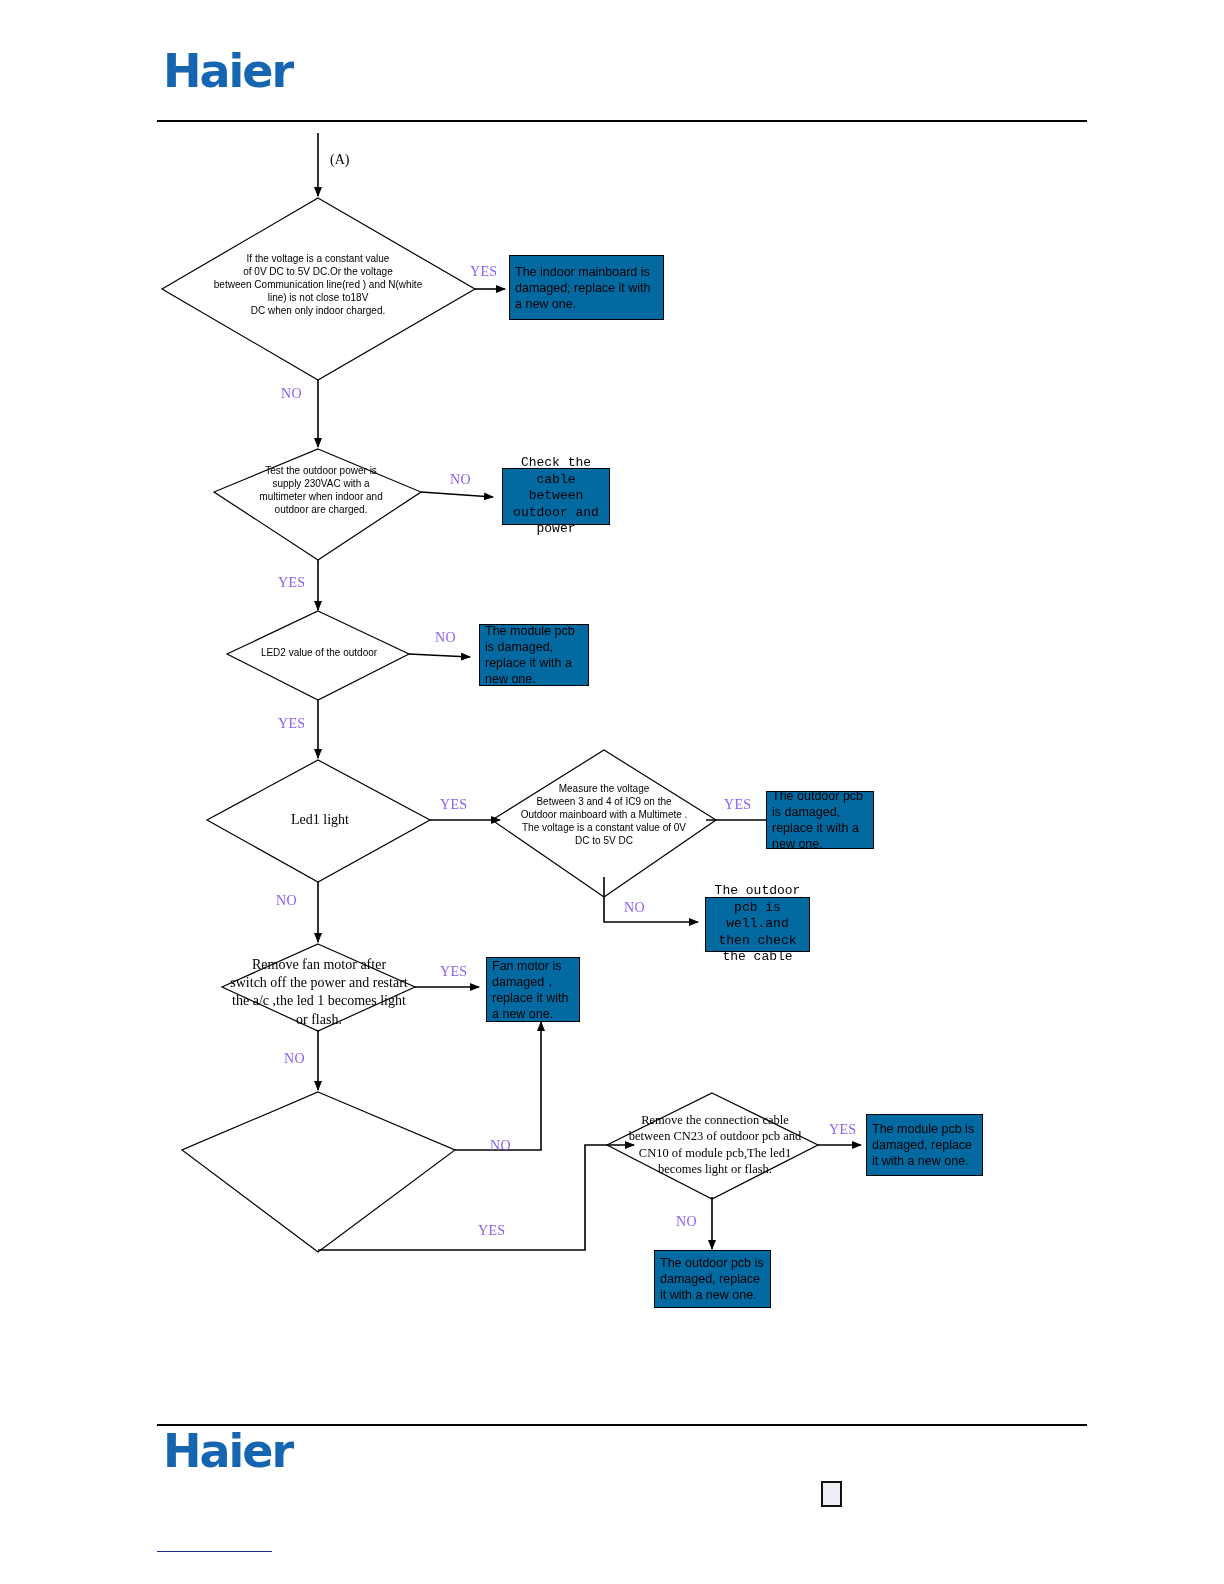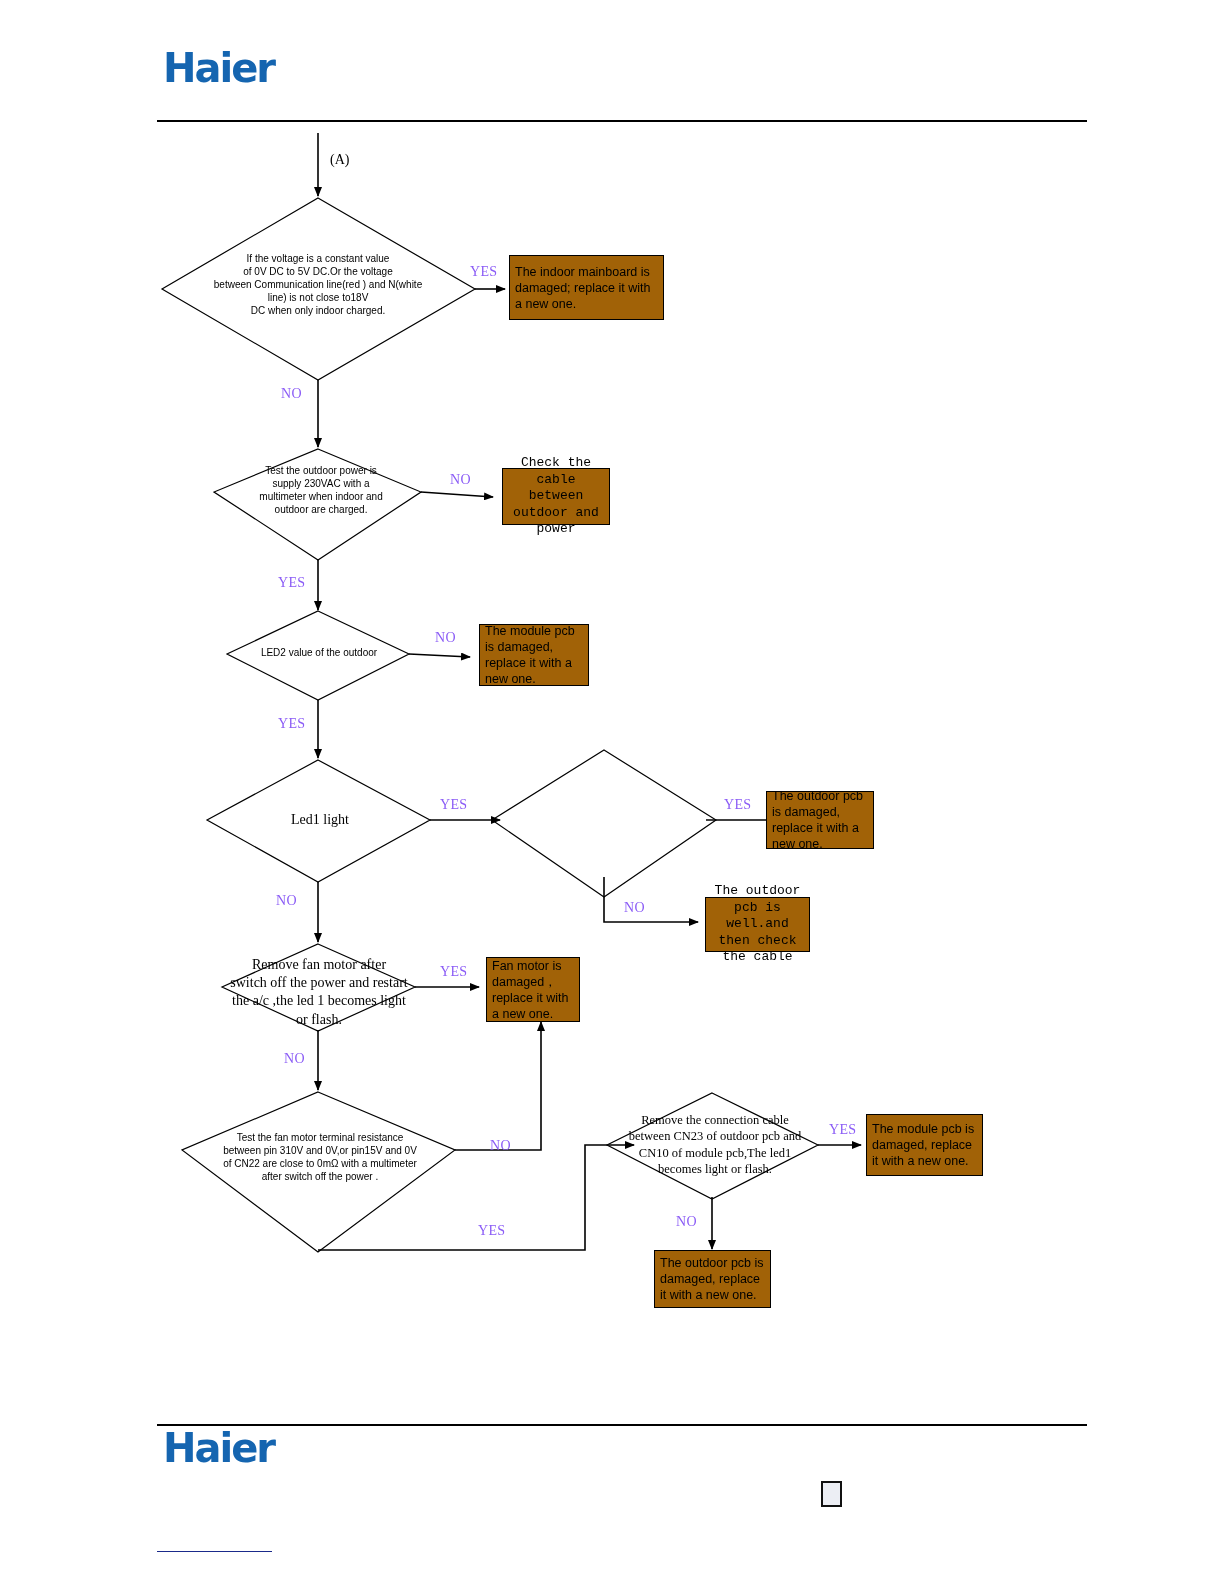--- a/index.html
+++ b/index.html
@@ -15,21 +15,21 @@
     width: 1224px;
     height: 1584px;
     background: #ffffff;
     overflow: hidden;
   }
   
   .logo {
     position: absolute;
     font-family: "DejaVu Sans", sans-serif;
     font-weight: bold;
-    font-size: 40px;
+    font-size: 46px;
     letter-spacing: -2px;
     color: #1565b0;
     line-height: 1;
   }
   .hrule {
     position: absolute;
     background: #000000;
     height: 2px;
   }
   .thin-rule {
@@ -53,21 +53,21 @@
   }
   .node {
     position: absolute;
     box-sizing: border-box;
     display: flex;
     align-items: center;
     justify-content: center;
   }
   .rect {
     border: 1.5px solid #000000;
-    background: #a16207;
+    background: #0369a1;
   }
   .rect .txt {
     width: 100%;
     padding: 4px 5px;
     text-align: left;
     font-family: "Liberation Sans", sans-serif;
     font-size: 12.5px;
     line-height: 1.28;
     color: #000;
   }
@@ -179,30 +179,31 @@
 
   <div class="diamond-txt" style="left:228px; top:464px; width:186px;">Test the outdoor power is
 supply 230VAC with a
 multimeter when indoor and
 outdoor are charged.</div>
 
   <div class="diamond-txt" style="left:228px; top:646px; width:182px;">LED2 value of  the outdoor</div>
 
   <div class="diamond-txt serif" style="left:250px; top:811px; width:140px;">Led1   light</div>
 
+  <div class="diamond-txt" style="left:498px; top:782px; width:212px;">Measure the voltage
+Between 3 and 4 of IC9 on the
+Outdoor mainboard with a Multimete .
+The voltage is a constant value of 0V
+DC to 5V DC</div>
 
   <div class="diamond-txt serif" style="left:224px; top:956px; width:190px;">Remove fan motor after
 switch off the power and restart
 the a/c ,the led 1 becomes light
 or  flash.</div>
 
-  <div class="diamond-txt" style="left:192px; top:1131px; width:256px;">Test the  fan motor terminal resistance
-between pin 310V and 0V,or pin15V and 0V
-of CN22 are close to 0mΩ  with a multimeter
-after switch off the power .</div>
 
   <div class="diamond-txt serif" style="left:620px; top:1112px; width:190px; font-size:12.5px;">Remove the connection cable
 between CN23 of outdoor pcb and
 CN10 of module pcb,The led1
 becomes light or  flash.</div>
 
   <div class="node rect" style="left:509px; top:255px; width:155px; height:65px;">
     <div class="txt">The indoor mainboard is damaged; replace it with a new one.</div>
   </div>
 

